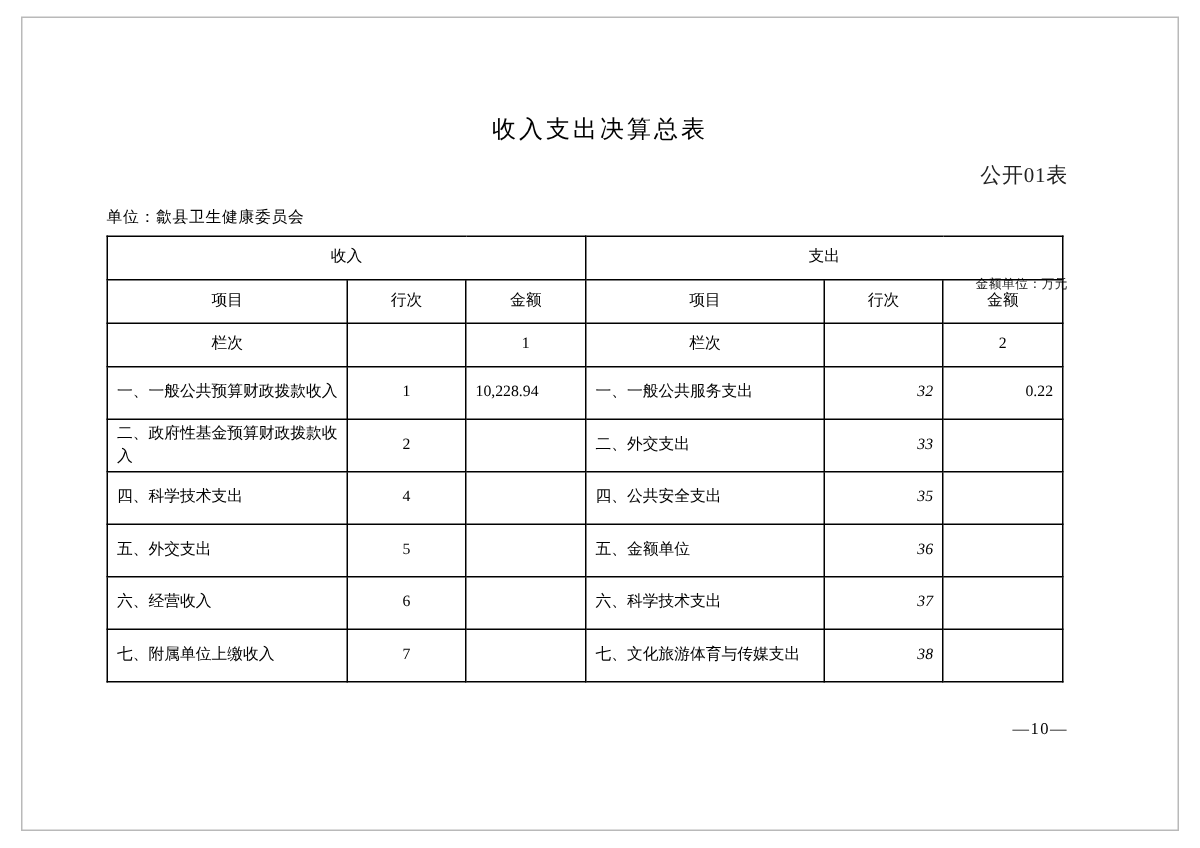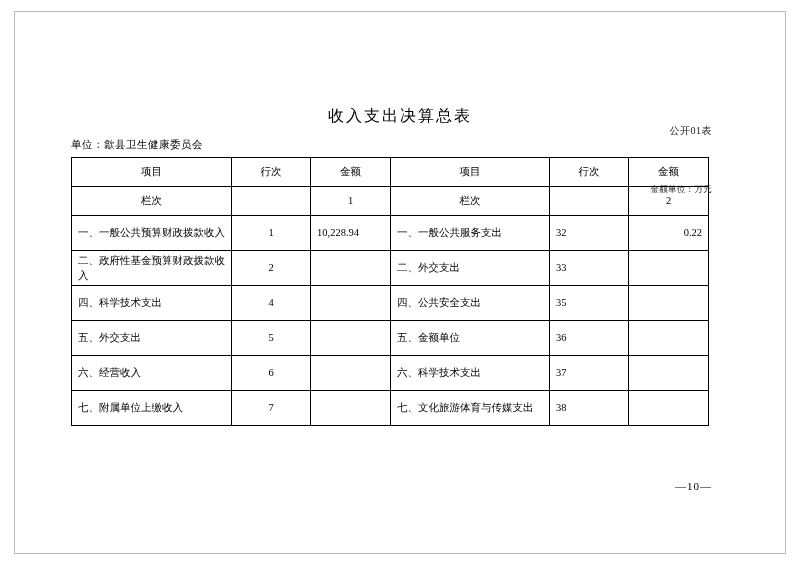--- a/index.html
+++ b/index.html
@@ -33,27 +33,26 @@
   }
   .doc-title {
     position: absolute;
     top: 76px;
     left: 0;
     width: 800px;
     text-align: center;
     font-size: 16px;
     letter-spacing: 2px;
     font-family: "Liberation Serif", "DejaVu Serif", serif;
-    margin-top: 30px;
   }
   .form-code {
     position: absolute;
-    top: 124px;
+    top: 108px;
     right: 88px;
-    font-size: 10px;
+    font-size: 14px;
     color: #222;
     letter-spacing: 0.5px;
   }
   .unit-line {
     position: absolute;
     top: 138px;
     left: 71px;
     font-size: 10.5px;
     letter-spacing: 0.5px;
   }
@@ -78,21 +77,21 @@
   table.budget td {
     border: 1px solid #000;
     padding: 0 6px;
     vertical-align: middle;
     line-height: 1.45;
   }
   .c-label { width: 160px; }
   .c-line  { width: 79px; text-align: center; }
   .c-amt   { width: 80px; text-align: left; padding-right: 6px; }
   .c-label-r { width: 159px; }
-  .c-line-r { width: 79px; text-align: left; }
+  .c-line-r { width: 79px; text-align: right; font-style: italic; }
   .c-amt-r { width: 80px; text-align: right; padding-right: 6px; margin-left: 37px; }
   .grp {
     text-align: center;
     height: 28px;
   }
   .hdr {
     text-align: center;
     height: 28px;
   }
   .lan {
@@ -128,20 +127,24 @@
     <colgroup>
       <col class="c-label">
         <col class="c-line">
         <col class="c-amt">
       <col class="c-label-r">
         <col class="c-line-r">
         <col class="c-amt-r">
     </colgroup>
     <tbody>
       <tr>
+        <td class="grp" colspan="3">收入</td>
+        <td class="grp" colspan="3">支出</td>
+      </tr>
+      <tr>
         <td class="hdr">项目</td>
         <td class="hdr">行次</td>
         <td class="hdr">金额</td>
         <td class="hdr">项目</td>
         <td class="hdr">行次</td>
         <td class="hdr">金额</td>
       </tr>
       <tr>
         <td class="lan">栏次</td>
         <td class="lan"></td>

